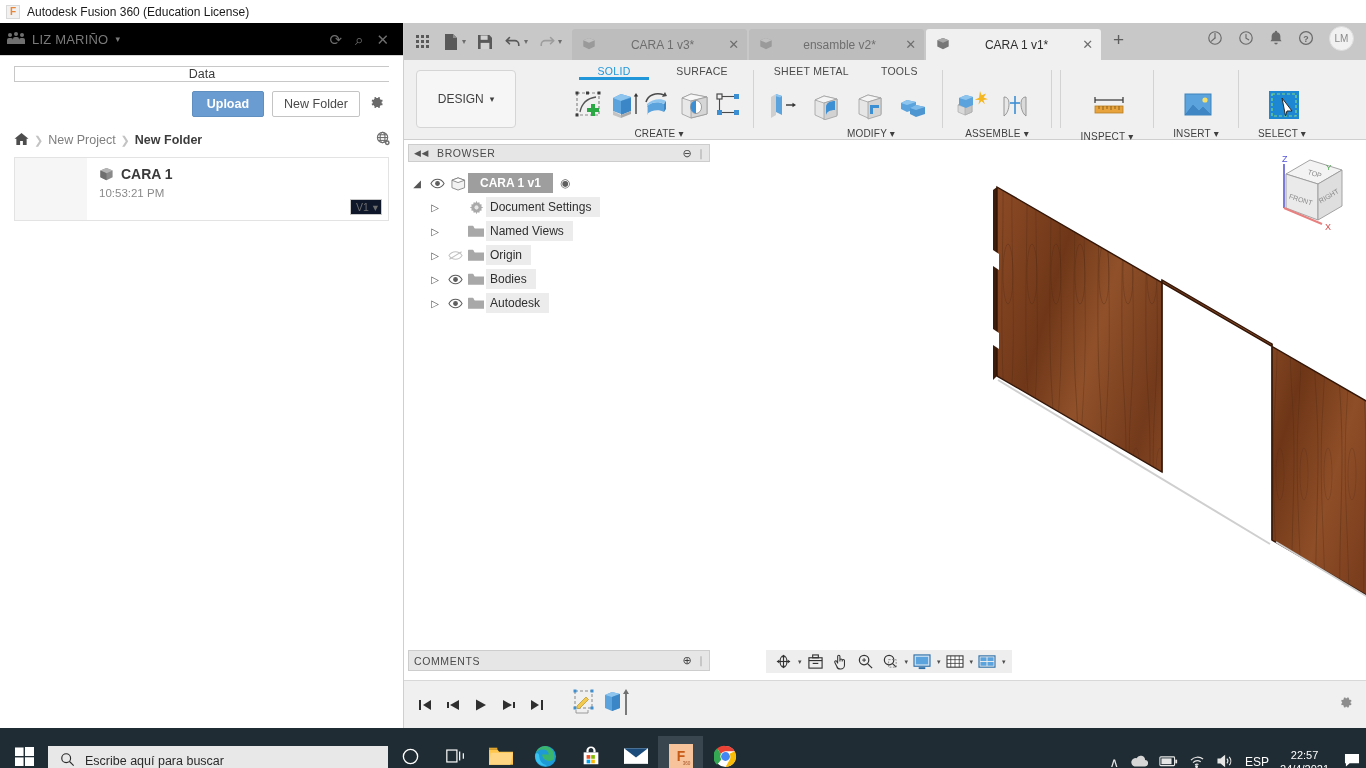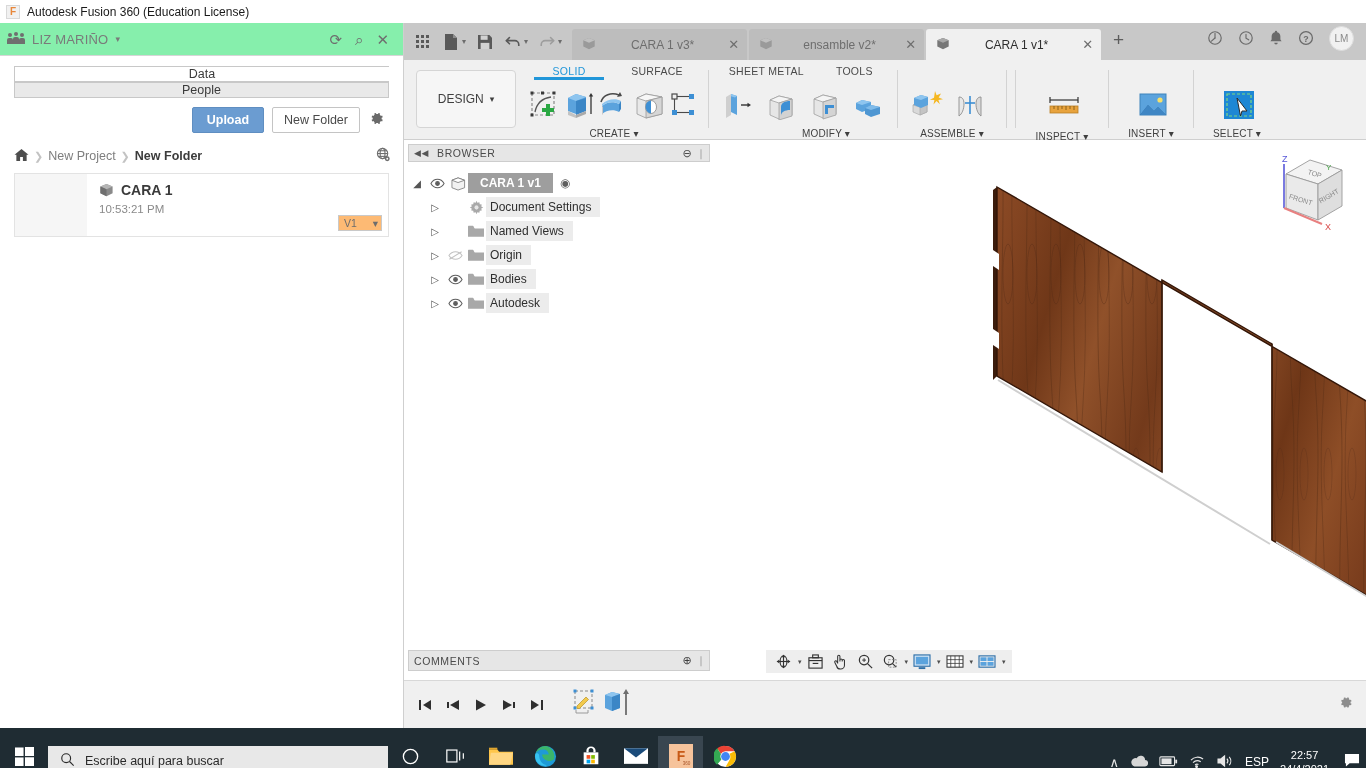--- a/index.html
+++ b/index.html
@@ -29,21 +29,21 @@
     width: 46px; height: 23px; display: flex; align-items: center; justify-content: center;
     font-size: 12px; color: #222;
   }
 
   
   .datapanel {
     position: absolute; left: 0; top: 23px; width: 404px; height: 705px;
     background: #ffffff; border-right: 1px solid #cfcfcf;
   }
   .dp-header {
-    height: 33px; background: #86efac; border-bottom: 1px solid #d6d6d6;
+    height: 33px; background: #000000; border-bottom: 1px solid #d6d6d6;
     display: flex; align-items: center; padding: 0 8px;
   }
   .dp-team-icon { width: 16px; height: 14px; margin-right: 8px; position: relative; }
   .dp-team-icon span {
     position: absolute; width: 4px; height: 4px; border-radius: 50%; background: #6f6f6f;
   }
   .dp-team-icon .h1 { left: 0; top: 1px; } .dp-team-icon .h2 { left: 6px; top: 0px; }
   .dp-team-icon .h3 { left: 12px; top: 1px; }
   .dp-team-icon .b1 { left: -1px; top: 6px; width: 6px; height: 6px; border-radius: 2px 2px 0 0; }
   .dp-team-icon .b2 { left: 5px; top: 5px; width: 6px; height: 7px; border-radius: 2px 2px 0 0; }
@@ -92,22 +92,22 @@
   .fc-thumb {
     position: absolute; left: 0; top: 0; width: 72px; height: 62px; background: #f6f6f6;
   }
   .fc-title {
     position: absolute; left: 84px; top: 8px; font-size: 14px; font-weight: bold; color: #3a3a3a;
     display: flex; align-items: center; gap: 7px;
   }
   .cube-ico { display: inline-block; width: 15px; height: 15px; }
   .fc-time { position: absolute; left: 84px; top: 29px; font-size: 11.5px; color: #8a8a8a; }
   .fc-version {
-    position: absolute; right: 6px; bottom: 5px; border: 1px solid #c9c9c9; background: #fdba74;
-    font-size: 10.5px; color: #6d6d6d; padding: 1px 3px 1px 5px; display: flex; align-items: center; gap: 16px;
+    position: absolute; right: 6px; bottom: 5px; border: 1px solid #c9c9c9; background: #0f172a;
+    font-size: 10.5px; color: #6d6d6d; padding: 1px 3px 1px 5px; display: flex; align-items: center; gap: 4px;
   }
 
   
   .fusion { position: absolute; left: 404px; top: 0; width: 962px; height: 728px; background: #fff; }
 
   
   .tabstrip {
     position: absolute; left: 0; top: 23px; width: 962px; height: 37px;
     background: #c8c8c8; display: flex; align-items: flex-end;
   }
@@ -142,21 +142,21 @@
   .ribbon {
     position: absolute; left: 0; top: 60px; width: 962px; height: 80px;
     background: #f0f0f0; border-bottom: 1px solid #cfcfcf; display: flex;
   }
   .design-box {
     width: 100px; height: 58px; margin: 10px 8px 0 12px;
     border: 1px solid #d5d5d5; border-radius: 4px; background: #f6f6f6;
     display: flex; align-items: center; justify-content: center; gap: 6px;
     font-size: 12px; color: #3f3f3f; cursor: pointer;
   }
-  .rb-groups { display: flex; flex: 1; }
+  .rb-groups { display: flex; flex: 1; justify-content: center; }
   .rb-group { display: flex; flex-direction: column; position: relative; padding: 0 2px; }
   .rb-tabtitle {
     text-align: center; font-size: 10.5px; color: #4a4a4a; padding-top: 5px; height: 18px;
     letter-spacing: .3px;
   }
   .rb-tabtitle.active { color: #2196d9; }
   .rb-icons { display: flex; align-items: flex-start; padding-top: 2px; }
   .rb-icon {
     width: 44px; height: 42px; display: flex; align-items: center; justify-content: center;
     cursor: pointer;
@@ -300,21 +300,20 @@
       <div class="dp-caret">▾</div>
       <div class="dp-hdr-right">
         <div class="dp-hdr-ico">⟳</div>
         <div class="dp-hdr-ico">⌕</div>
         <div class="dp-hdr-ico">✕</div>
       </div>
     </div>
 
     <div class="dp-tabs">
       <div class="dp-tab active">Data</div>
-      <div class="dp-tab">People</div>
     </div>
 
     <div class="dp-toolrow">
       <div class="btn-upload">Upload</div>
       <div class="btn-newfolder">New Folder</div>
       <div class="gear-ico">
         <svg width="17" height="17" viewBox="0 0 20 20" fill="#6a6a6a">
           <path d="M10 6.4a3.6 3.6 0 100 7.2 3.6 3.6 0 000-7.2zm0 5.6a2 2 0 110-4 2 2 0 010 4z"></path>
           <path d="M17.4 11.5l-1.4-.5a6.4 6.4 0 000-2l1.4-.5-.8-2-1.4.5a6.4 6.4 0 00-1.4-1.4l.5-1.4-2-.8-.5 1.4a6.4 6.4 0 00-2 0L9.3 3.4l-2 .8.5 1.4A6.4 6.4 0 006.4 7L5 6.5l-.8 2 1.4.5a6.4 6.4 0 000 2l-1.4.5.8 2 1.4-.5a6.4 6.4 0 001.4 1.4l-.5 1.4 2 .8.5-1.4a6.4 6.4 0 002 0l.5 1.4 2-.8-.5-1.4a6.4 6.4 0 001.4-1.4l1.4.5.8-2z"></path>
         </svg>

